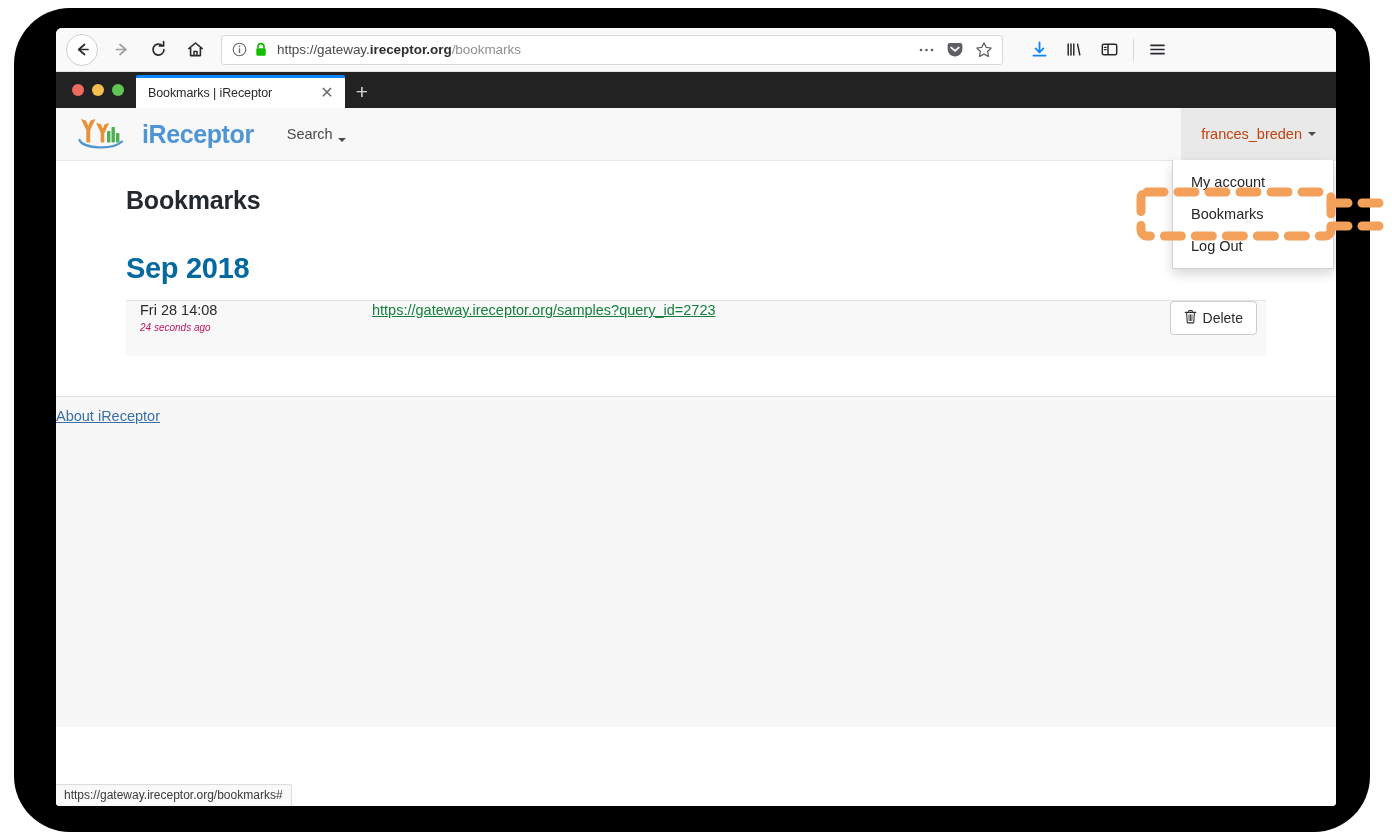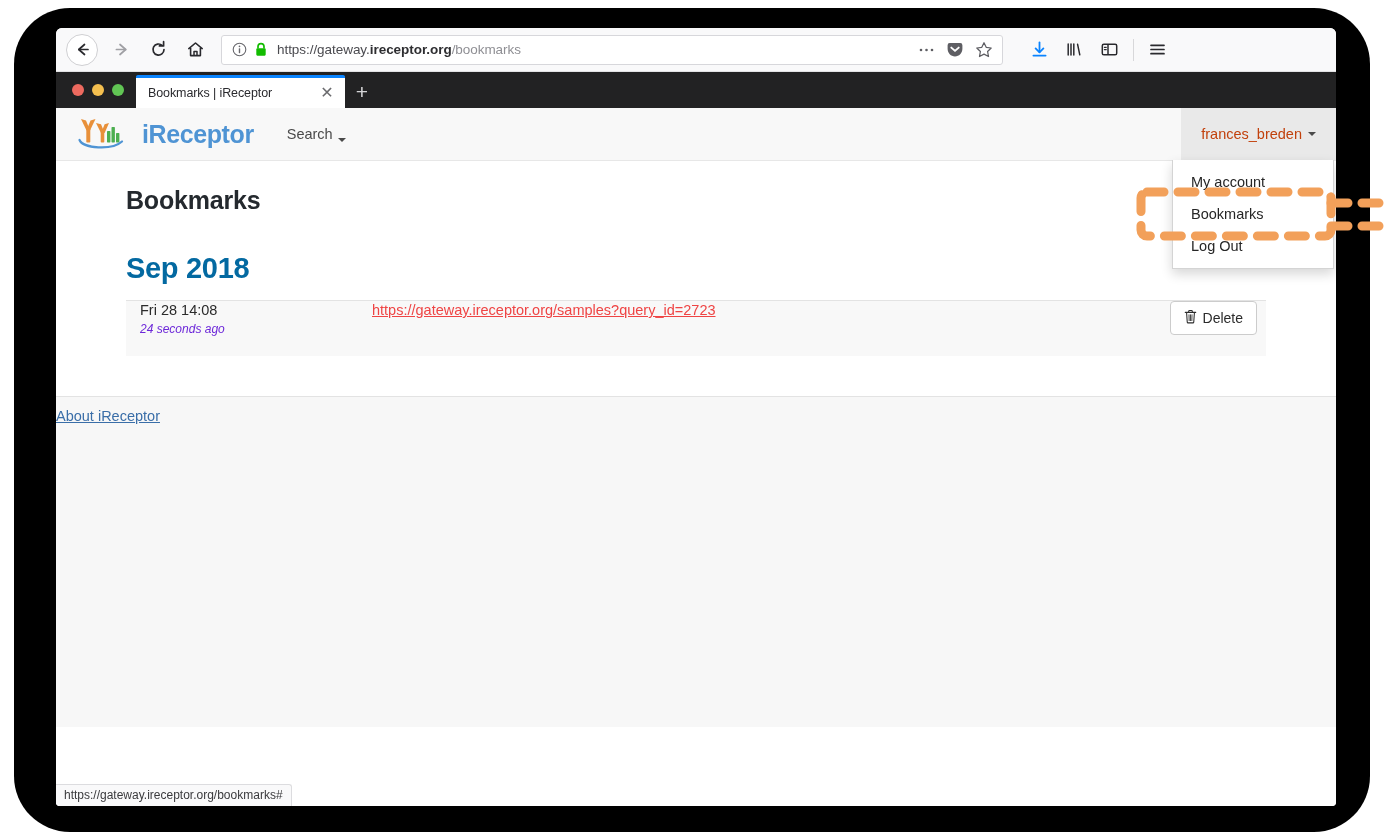--- a/index.html
+++ b/index.html
@@ -285,29 +285,29 @@
     width: 232px;
     flex: none;
     padding-left: 4px;
   }
   .bm-date {
     font-size: 14.5px;
     color: #2b2b2b;
     line-height: 1.35;
   }
   .bm-ago {
-    font-size: 12px;
-    color: #6d28d9;
+    font-size: 10px;
+    color: #be185d;
     font-style: italic;
     line-height: 1.35;
   }
   .bm-link-cell { flex: 1; }
   .bm-link {
     font-size: 14.5px;
-    color: #ef4444;
+    color: #15803d;
     text-decoration: underline;
   }
   .bm-action-cell { flex: none; }
   #delete-button {
     display: inline-flex;
     align-items: center;
     gap: 6px;
     border: 1px solid #cccccc;
     border-radius: 4px;
     background: #ffffff;

